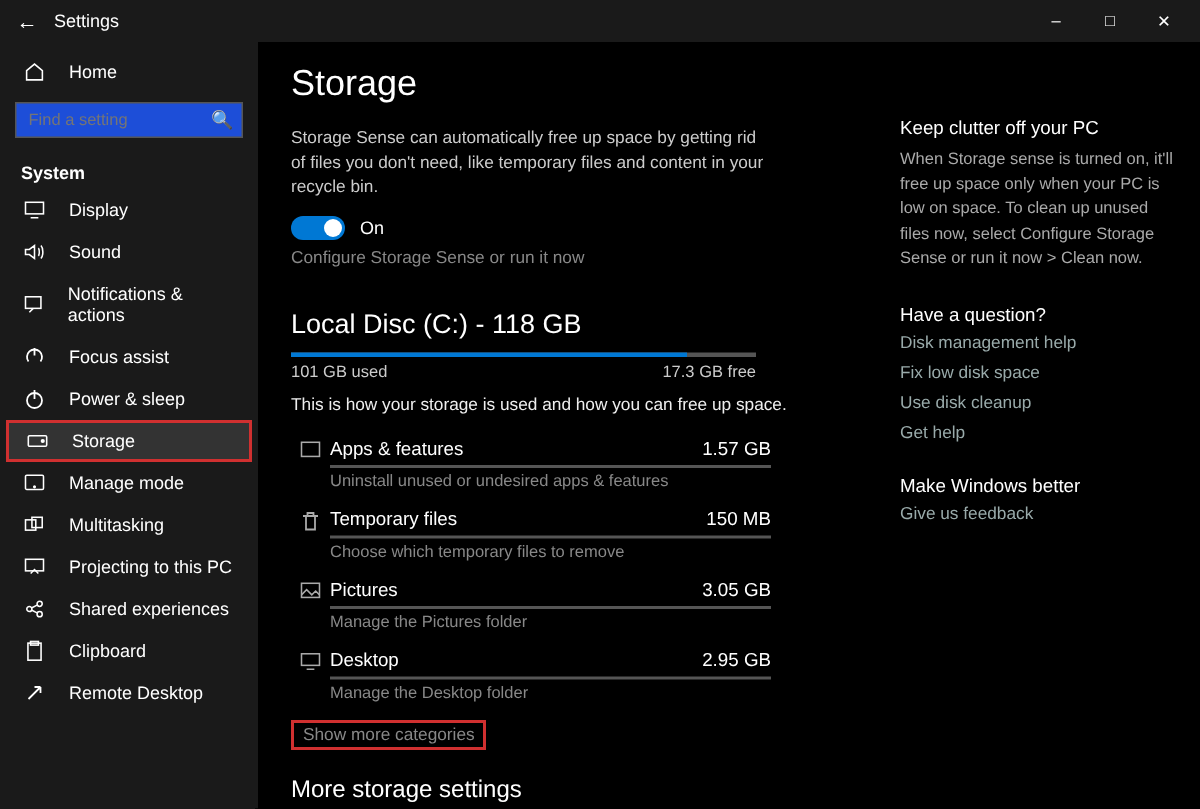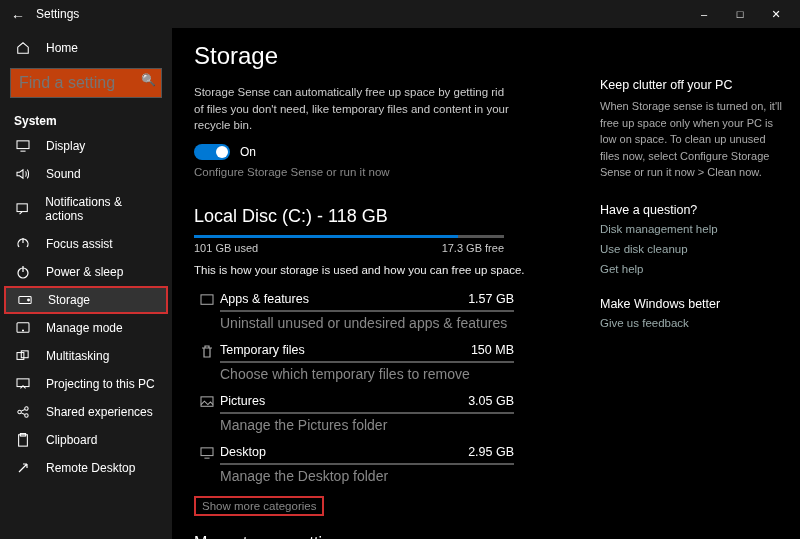--- a/index.html
+++ b/index.html
@@ -7,21 +7,21 @@
   .titlebar { height: 28px; display: flex; align-items: center; padding: 0 6px; background: #1a1a1a; }
   .titlebar .back { width: 24px; text-align: center; color: #fff; font-size: 14px; cursor: pointer; }
   .titlebar .title { margin-left: 6px; font-size: 12px; }
   .titlebar .win-controls { margin-left: auto; display: flex; }
   .titlebar .win-controls div { width: 36px; height: 28px; display: flex; align-items: center; justify-content: center; font-size: 11px; cursor: pointer; }
   .main { display: flex; height: calc(100% - 28px); }
   .sidebar { width: 172px; background: #1a1a1a; padding: 6px 0; overflow: hidden; }
   .home-row, .nav-item { display: flex; align-items: center; padding: 7px 14px; color: #fff; font-size: 12px; cursor: pointer; }
   .home-row .icon, .nav-item .icon { width: 18px; margin-right: 14px; display: flex; align-items: center; justify-content: center; }
   .search-wrap { margin: 6px 10px 10px 10px; position: relative; }
-  .search-wrap input { width: 100%; background: #c2410c; border: 1px solid #555; color: #ccc; font-size: 16px; padding: 5px 16px 5px 8px; }
+  .search-wrap input { width: 100%; background: #1d4ed8; border: 1px solid #555; color: #ccc; font-size: 11px; padding: 5px 16px 5px 8px; }
   .search-wrap .sicon { position: absolute; right: 6px; top: 5px; color: #aaa; font-size: 12px; }
   .section-label { padding: 6px 14px 4px 14px; font-size: 12px; font-weight: 600; color: #fff; }
   .nav-item.active { background: #333; }
   .nav-highlight { border: 2px solid #d03030; margin: 0 4px; padding: 5px 10px; }
   .content { flex: 1; background: #000; display: flex; overflow: hidden; }
   .content-main { flex: 1; padding: 14px 22px 0 22px; overflow: hidden; }
   .content-side { width: 200px; padding: 50px 14px 0 0; color: #ccc; }
   h1.page-title { font-weight: 400; font-size: 24px; margin-bottom: 14px; }
   .desc { color: #ccc; font-size: 11.5px; line-height: 1.45; max-width: 320px; }
   .toggle-row { display: flex; align-items: center; margin: 10px 0 6px 0; }
@@ -31,21 +31,21 @@
   .disc-head { font-size: 18px; font-weight: 300; margin-top: 28px; }
   .bar-outer { width: 310px; height: 3px; background: #555; margin: 8px 0 4px 0; }
   .bar-inner { height: 100%; background: #0078d4; width: 85%; }
   .bar-labels { width: 310px; display: flex; justify-content: space-between; font-size: 11px; color: #ccc; }
   .how-text { margin: 10px 0 10px 0; font-size: 11.5px; color: #eee; }
   .cat-row { display: flex; align-items: flex-start; width: 320px; padding: 6px 0; cursor: pointer; }
   .cat-icon { width: 26px; margin-top: 2px; color: #aaa; display: flex; justify-content: center; }
   .cat-body { flex: 1; }
   .cat-top { display: flex; justify-content: space-between; font-size: 12.5px; color: #fff; }
   .cat-bar { height: 2px; background: #555; margin: 4px 0 3px 0; }
-  .cat-sub { font-size: 14px; color: #888; }
+  .cat-sub { font-size: 11px; color: #888; }
   .show-more { display: inline-block; border: 2px solid #d03030; padding: 2px 6px; margin-top: 6px; }
   .more-head { font-size: 16px; font-weight: 400; margin-top: 18px; }
   .side-head { font-size: 12.5px; font-weight: 400; color: #fff; margin-bottom: 6px; }
   .side-text { font-size: 11px; color: #aaa; line-height: 1.5; margin-bottom: 22px; }
   .side-link { font-size: 11.5px; color: #9aa; cursor: pointer; margin-bottom: 8px; display: block; }
   svg { display: block; }
 </style>
 </head>
 <body>
 
@@ -275,20 +275,21 @@
       <div class="more-head">More storage settings</div>
       
     </div>
 
     <div class="content-side">
       <div class="side-head">Keep clutter off your PC</div>
       <div class="side-text">When Storage sense is turned on, it'll free up space only when your PC is low on space. To clean up unused files now, select Configure Storage Sense or run it now &gt; Clean now.</div>
 
       <div class="side-head">Have a question?</div>
       <span class="side-link">Disk management help</span>
+      <span class="side-link">Fix low disk space</span>
       <span class="side-link">Use disk cleanup</span>
       <span class="side-link" style="margin-bottom:22px">Get help</span>
 
       <div class="side-head">Make Windows better</div>
       <span class="side-link">Give us feedback</span>
     </div>
   </div>
 </div>
 
 </body></html>

